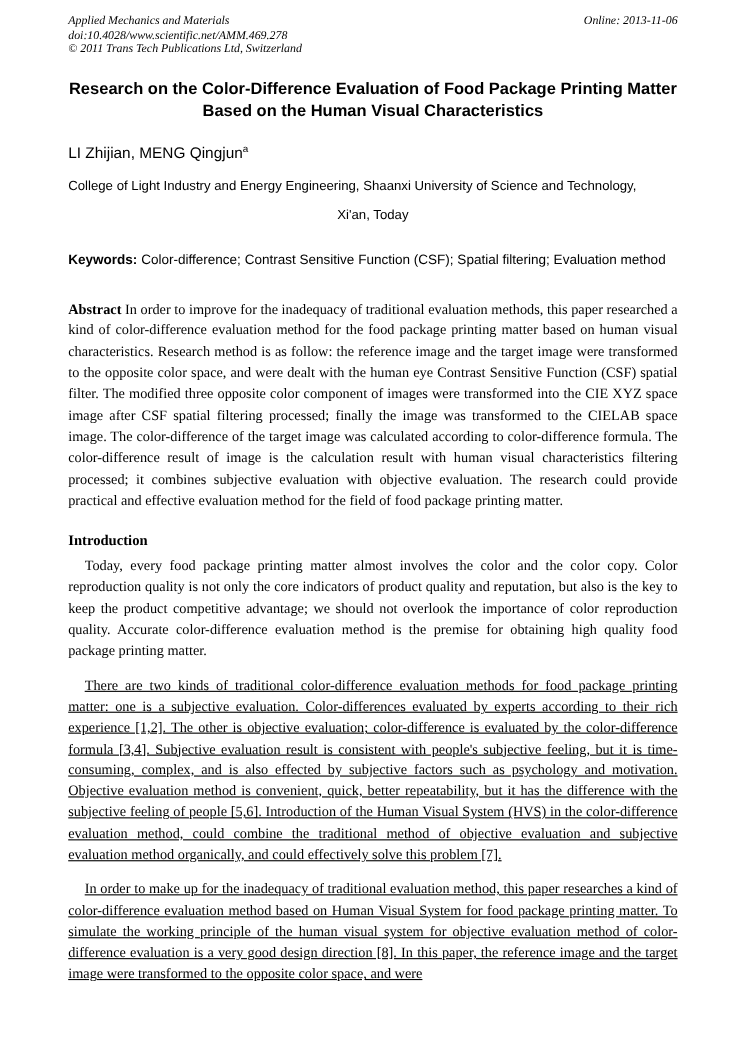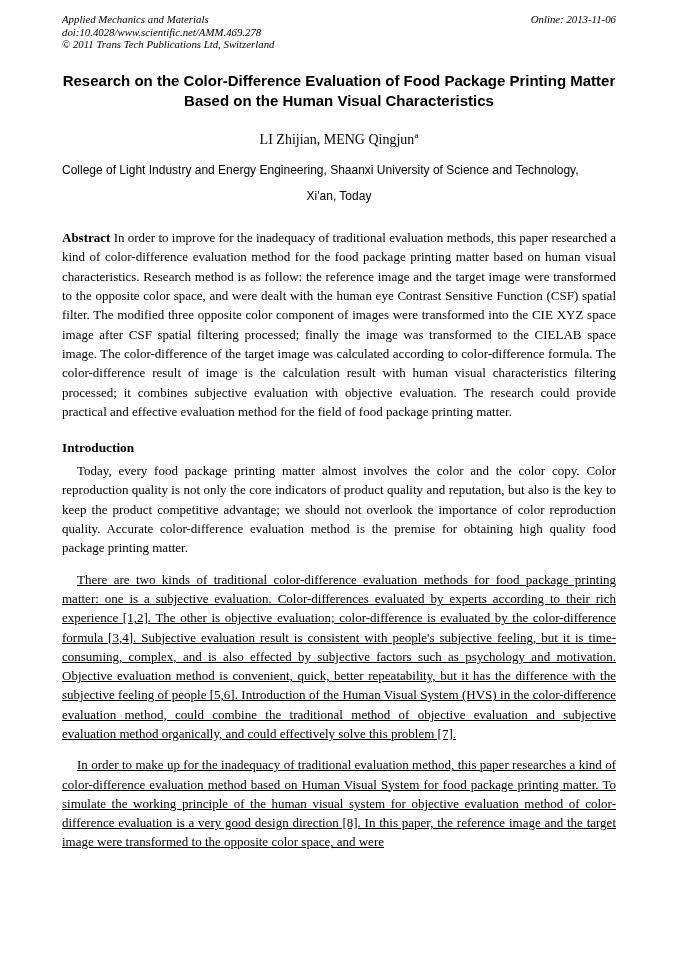--- a/index.html
+++ b/index.html
@@ -38,23 +38,23 @@
     margin-top: 20px;
     font-family: "Liberation Sans", sans-serif;
     font-weight: bold;
     font-size: 15px;
     line-height: 20px;
     text-align: center;
     color: #000000;
   }
   .authors-line {
     margin-top: 19px;
-    font-family: Liberation Serif, serif;
+    font-family: Liberation Sans, sans-serif;
     font-size: 14px;
-    text-align: center;
+    text-align: left;
   }
   .authors-line sup, .email-line sup { font-size: 9px; vertical-align: super; }
   .affiliation-line-1 {
     margin-top: 16px;
     font-family: "Liberation Sans", sans-serif;
     font-size: 12px;
   }
   .affiliation-line-2 {
     margin-top: 12px;
     font-family: "Liberation Sans", sans-serif;
@@ -118,20 +118,21 @@
 
   <h1 class="paper-title">Research on the Color-Difference Evaluation of Food Package Printing Matter Based on the Human Visual Characteristics</h1>
 
   <div class="authors-line"><span>LI Zhijian, MENG Qingjun</span><sup>a</sup></div>
 
   <div class="affiliation-line-1">College of Light Industry and Energy Engineering, Shaanxi University of Science and Technology,</div>
 
   <div class="affiliation-line-2">Xi'an, Today</div>
 
 
+  <p class="keywords-paragraph"><span class="label">Keywords:</span> <span>Color-difference; Contrast Sensitive Function (CSF); Spatial filtering; Evaluation method</span></p>
 
   <p class="abstract-paragraph"><span class="label">Abstract</span> <span>In order to improve for the inadequacy of traditional evaluation methods, this paper researched a kind of color-difference evaluation method for the food package printing matter based on human visual characteristics. Research method is as follow: the reference image and the target image were transformed to the opposite color space, and were dealt with the human eye Contrast Sensitive Function (CSF) spatial filter. The modified three opposite color component of images were transformed into the CIE XYZ space image after CSF spatial filtering processed; finally the image was transformed to the CIELAB space image. The color-difference of the target image was calculated according to color-difference formula. The color-difference result of image is the calculation result with human visual characteristics filtering processed; it combines subjective evaluation with objective evaluation. The research could provide practical and effective evaluation method for the field of food package printing matter.</span></p>
 
   <h2 class="section-heading">Introduction</h2>
 
   <p class="body-paragraph">Today, every food package printing matter almost involves the color and the color copy. Color reproduction quality is not only the core indicators of product quality and reputation, but also is the key to keep the product competitive advantage; we should not overlook the importance of color reproduction quality. Accurate color-difference evaluation method is the premise for obtaining high quality food package printing matter.</p>
   <p class="body-paragraph">There are two kinds of traditional color-difference evaluation methods for food package printing matter: one is a subjective evaluation. Color-differences evaluated by experts according to their rich experience [1,2]. The other is objective evaluation; color-difference is evaluated by the color-difference formula [3,4]. Subjective evaluation result is consistent with people's subjective feeling, but it is time-consuming, complex, and is also effected by subjective factors such as psychology and motivation. Objective evaluation method is convenient, quick, better repeatability, but it has the difference with the subjective feeling of people [5,6]. Introduction of the Human Visual System (HVS) in the color-difference evaluation method, could combine the traditional method of objective evaluation and subjective evaluation method organically, and could effectively solve this problem [7].</p>
   <p class="body-paragraph">In order to make up for the inadequacy of traditional evaluation method, this paper researches a kind of color-difference evaluation method based on Human Visual System for food package printing matter. To simulate the working principle of the human visual system for objective evaluation method of color-difference evaluation is a very good design direction [8]. In this paper, the reference image and the target image were transformed to the opposite color space, and were</p>
 
 </div>

